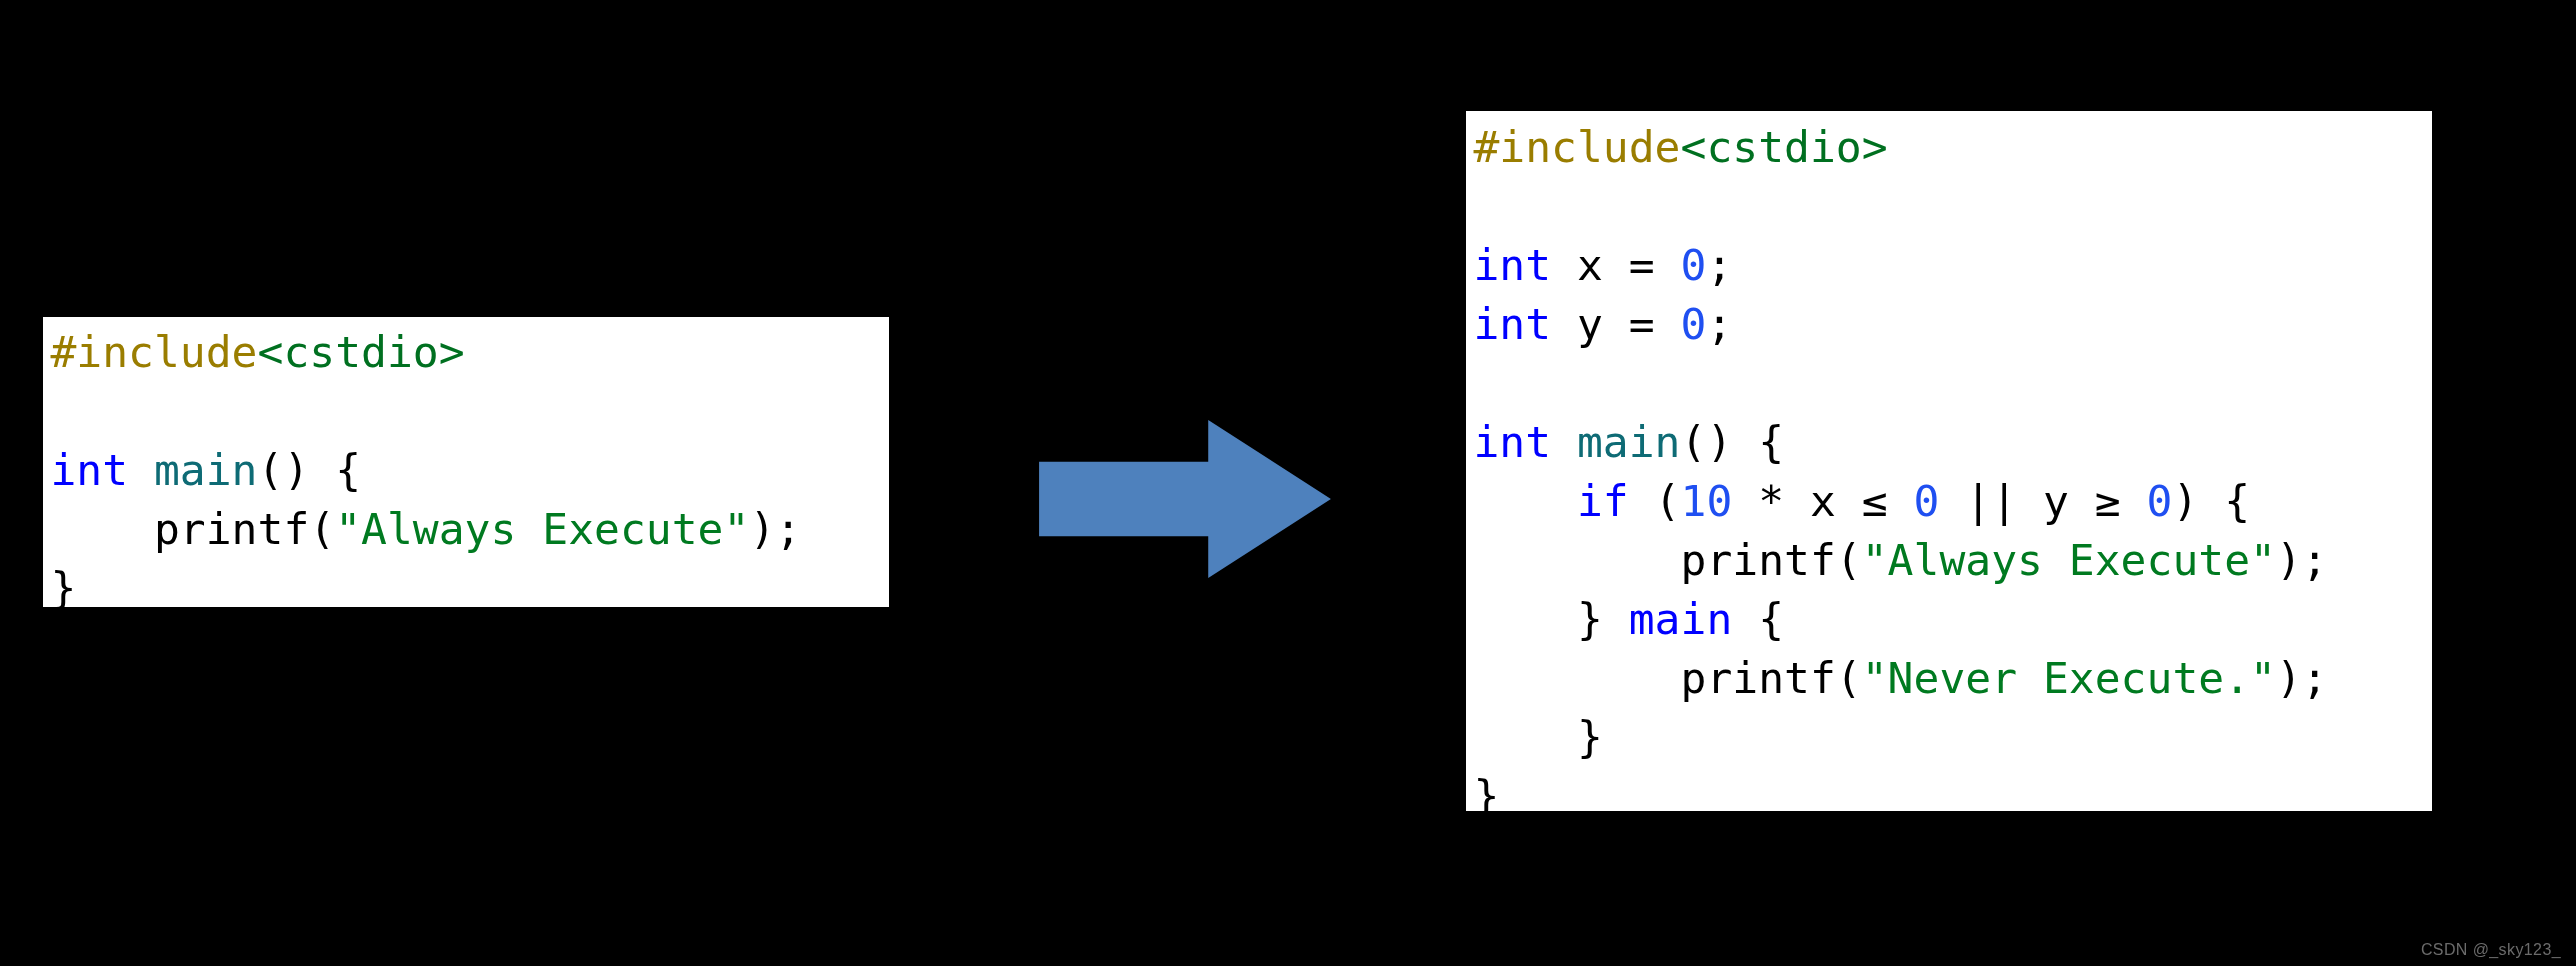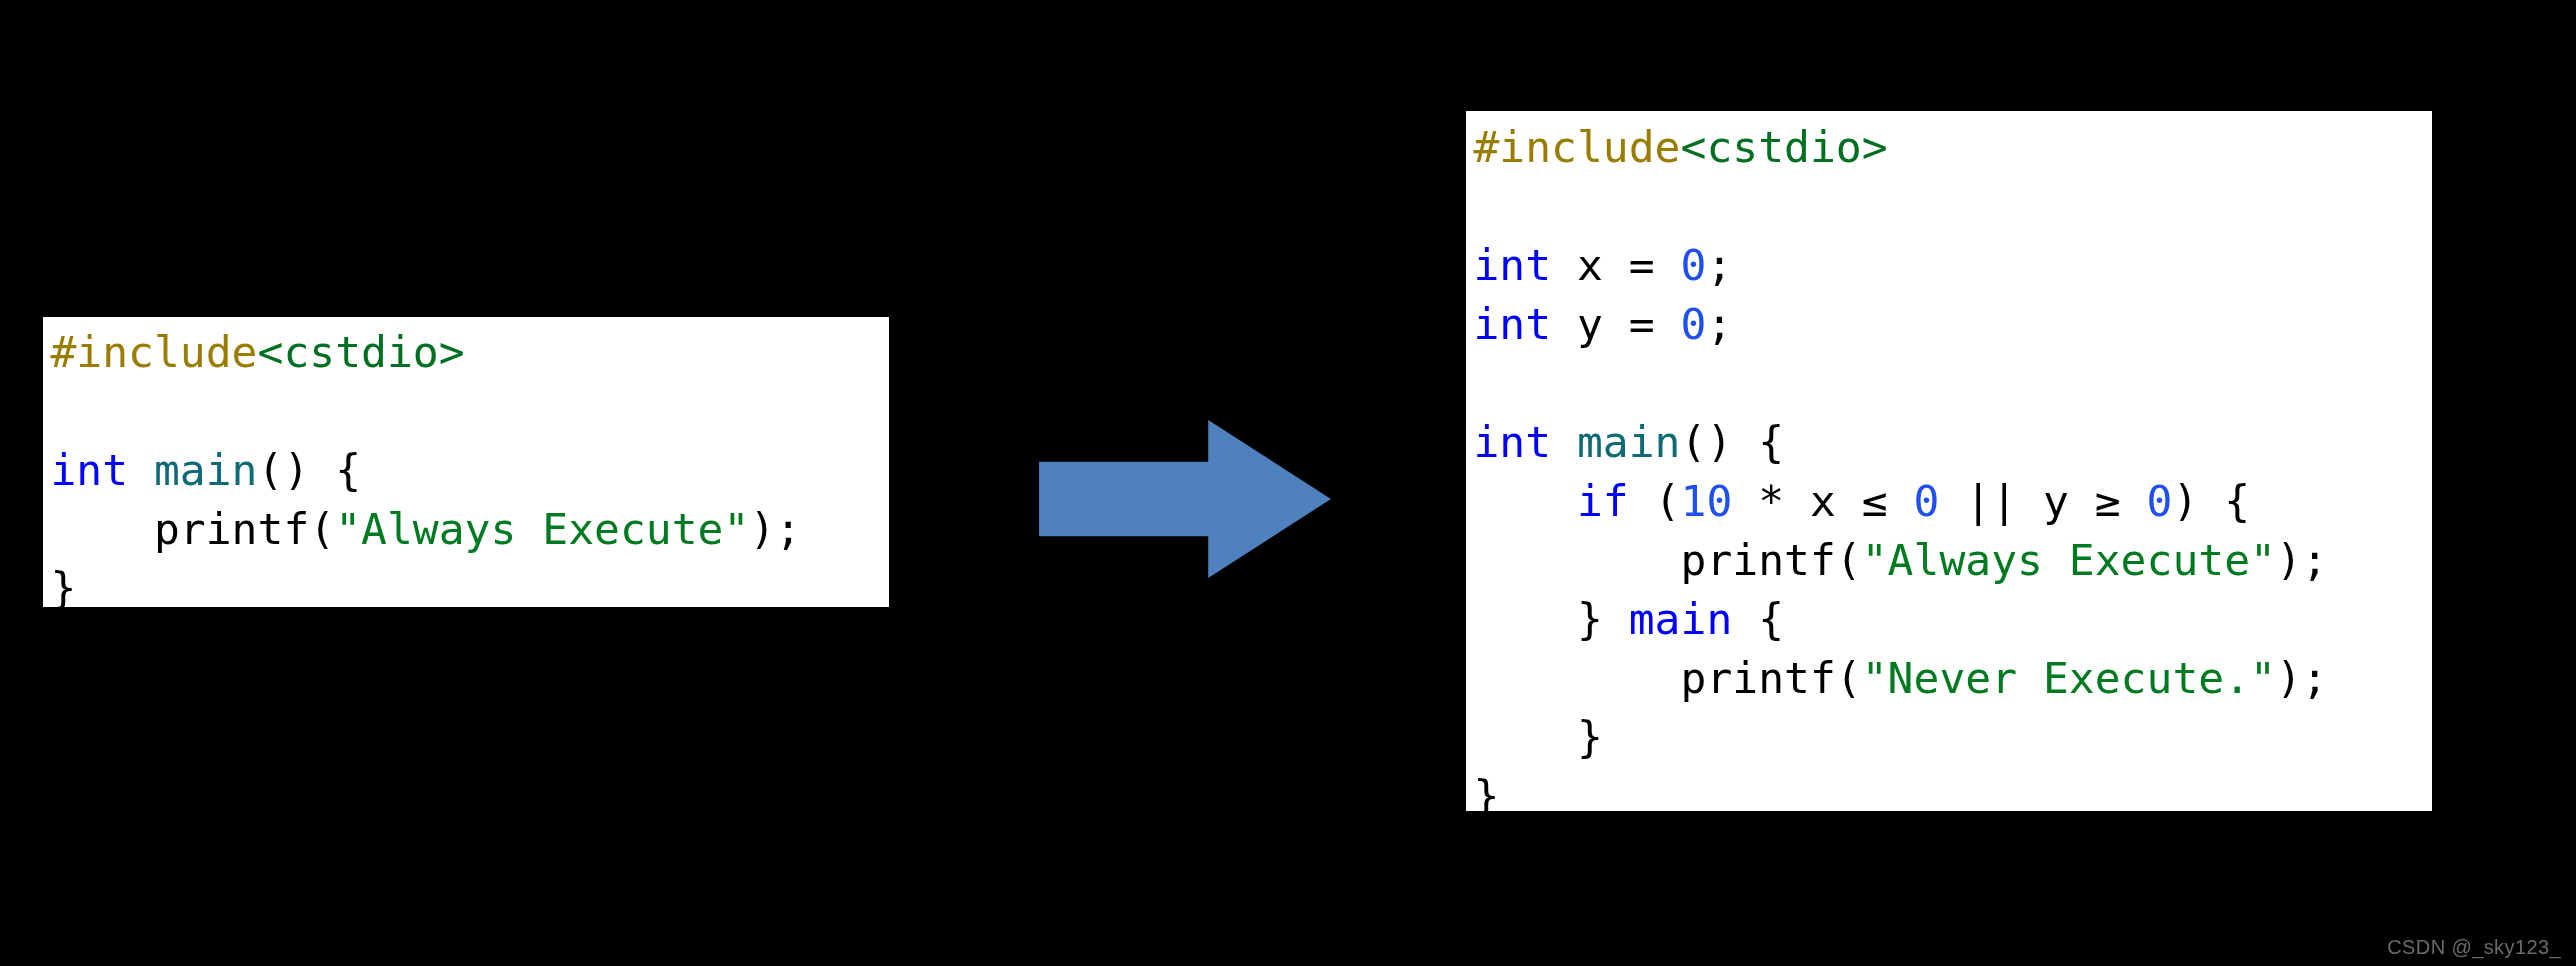--- a/index.html
+++ b/index.html
@@ -78,21 +78,21 @@
     height: 158px;
   }
 
   
   #watermark {
     position: absolute;
     right: 15px;
     bottom: 7.4px;
     color: #6b6b6b;
     font-family: "Liberation Sans", sans-serif;
-    font-size: 20px;
+    font-size: 16px;
     letter-spacing: 0.4px;
     white-space: nowrap;
   }
 </style>
 </head>
 <body>
 
 <div class="code-panel" id="panel-before">
     <div class="code-line"><span class="tok-preproc">#include</span><span class="tok-header">&lt;cstdio&gt;</span></div>
     <div class="code-line">&nbsp;</div>

